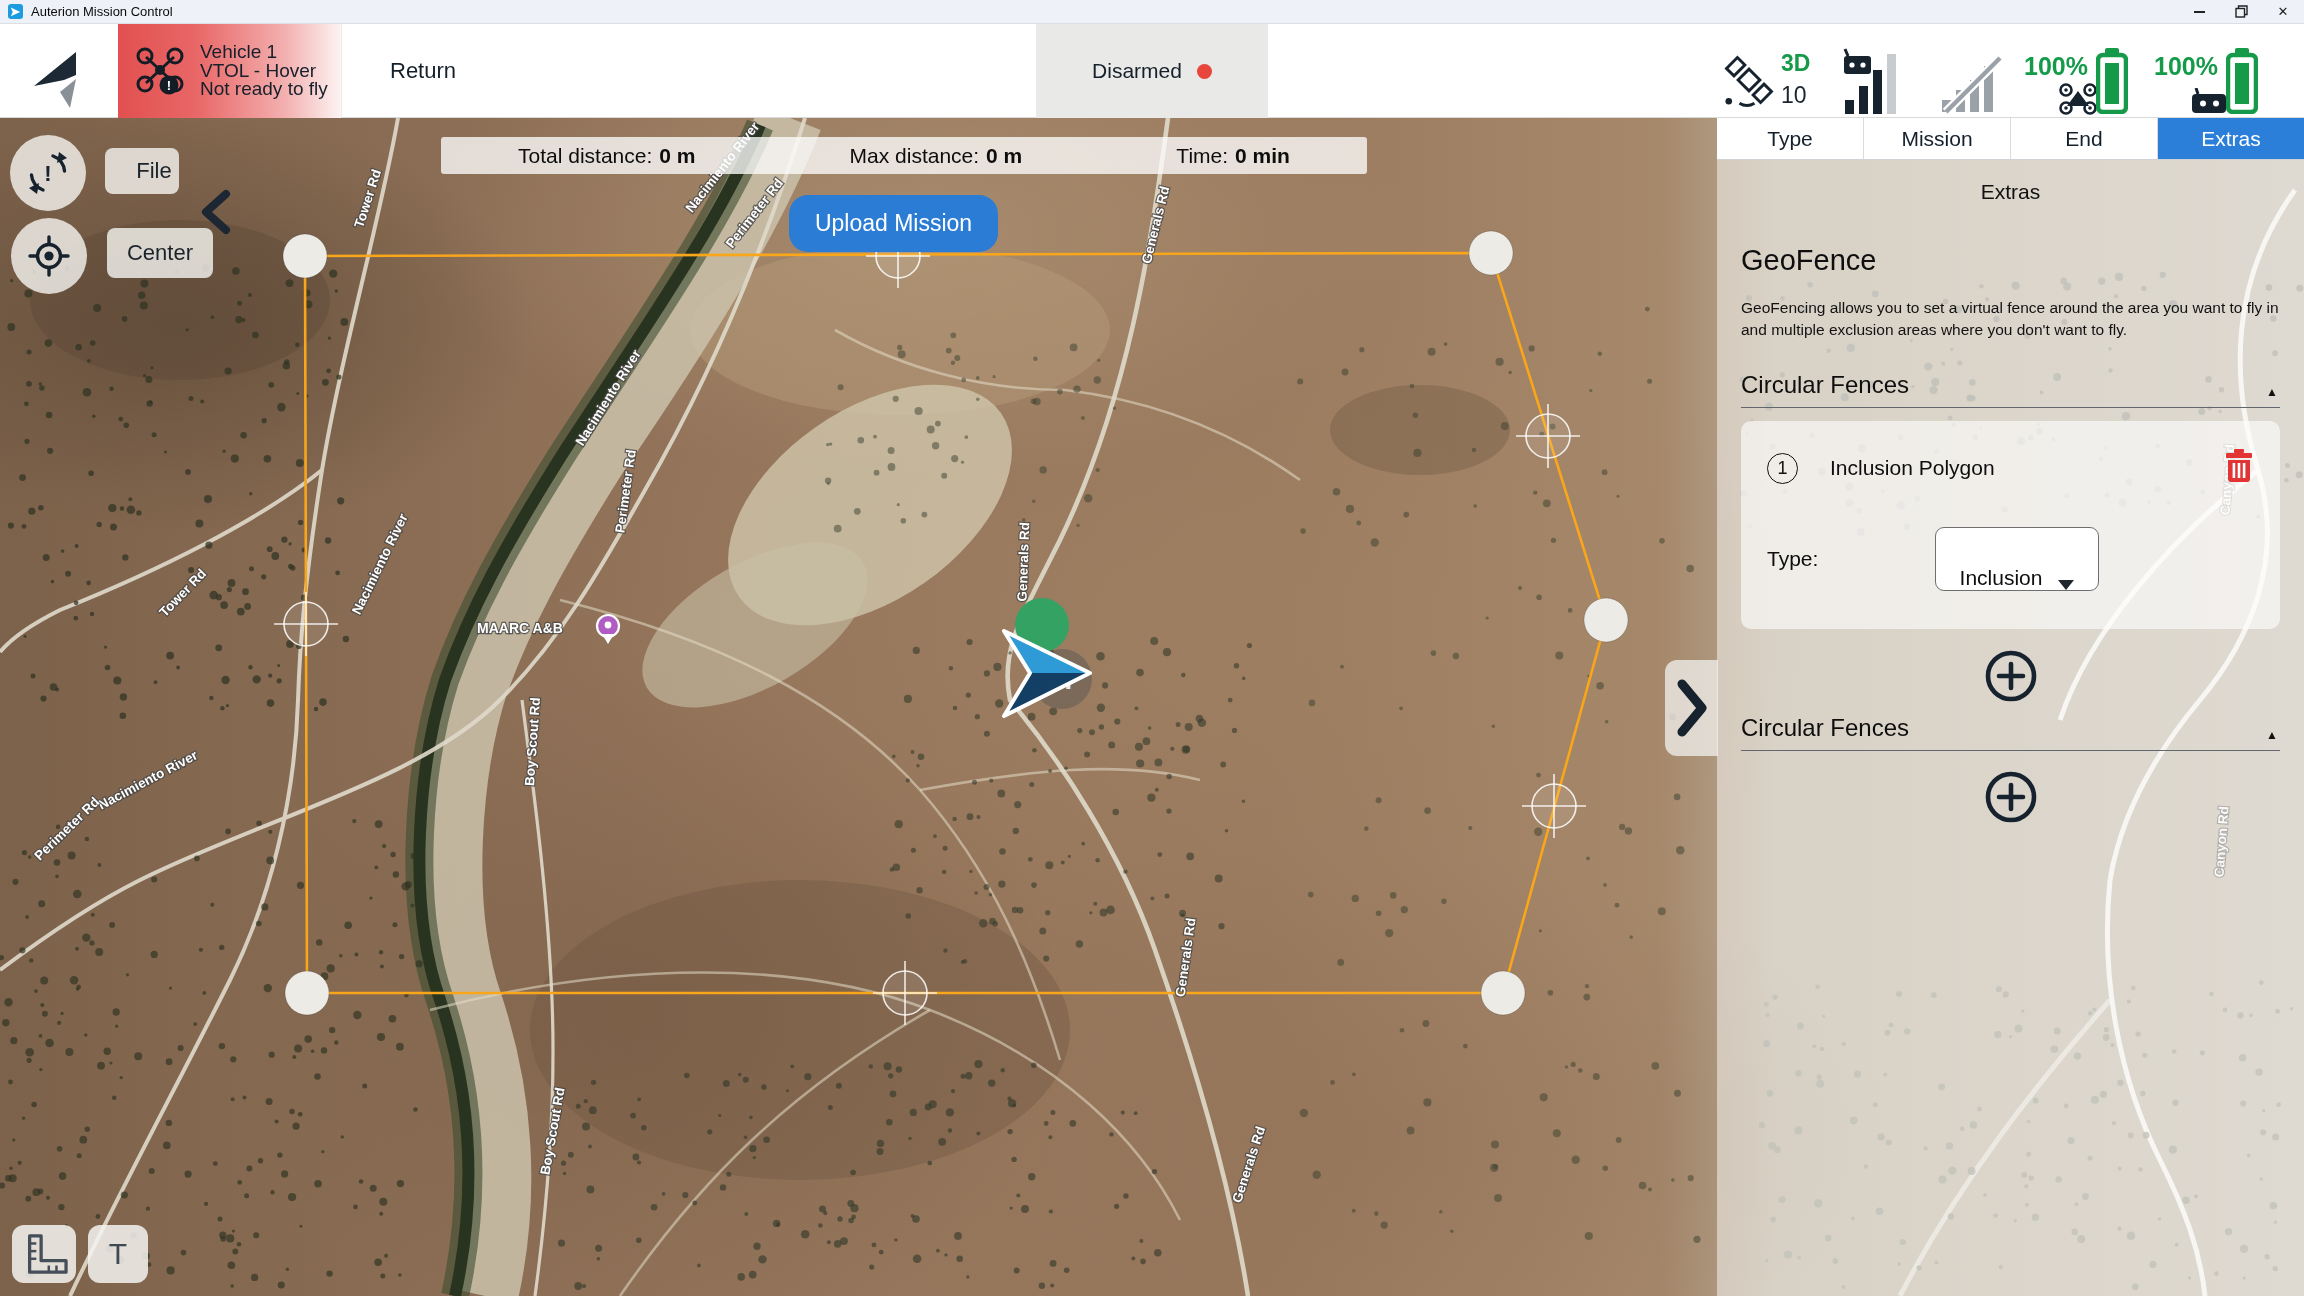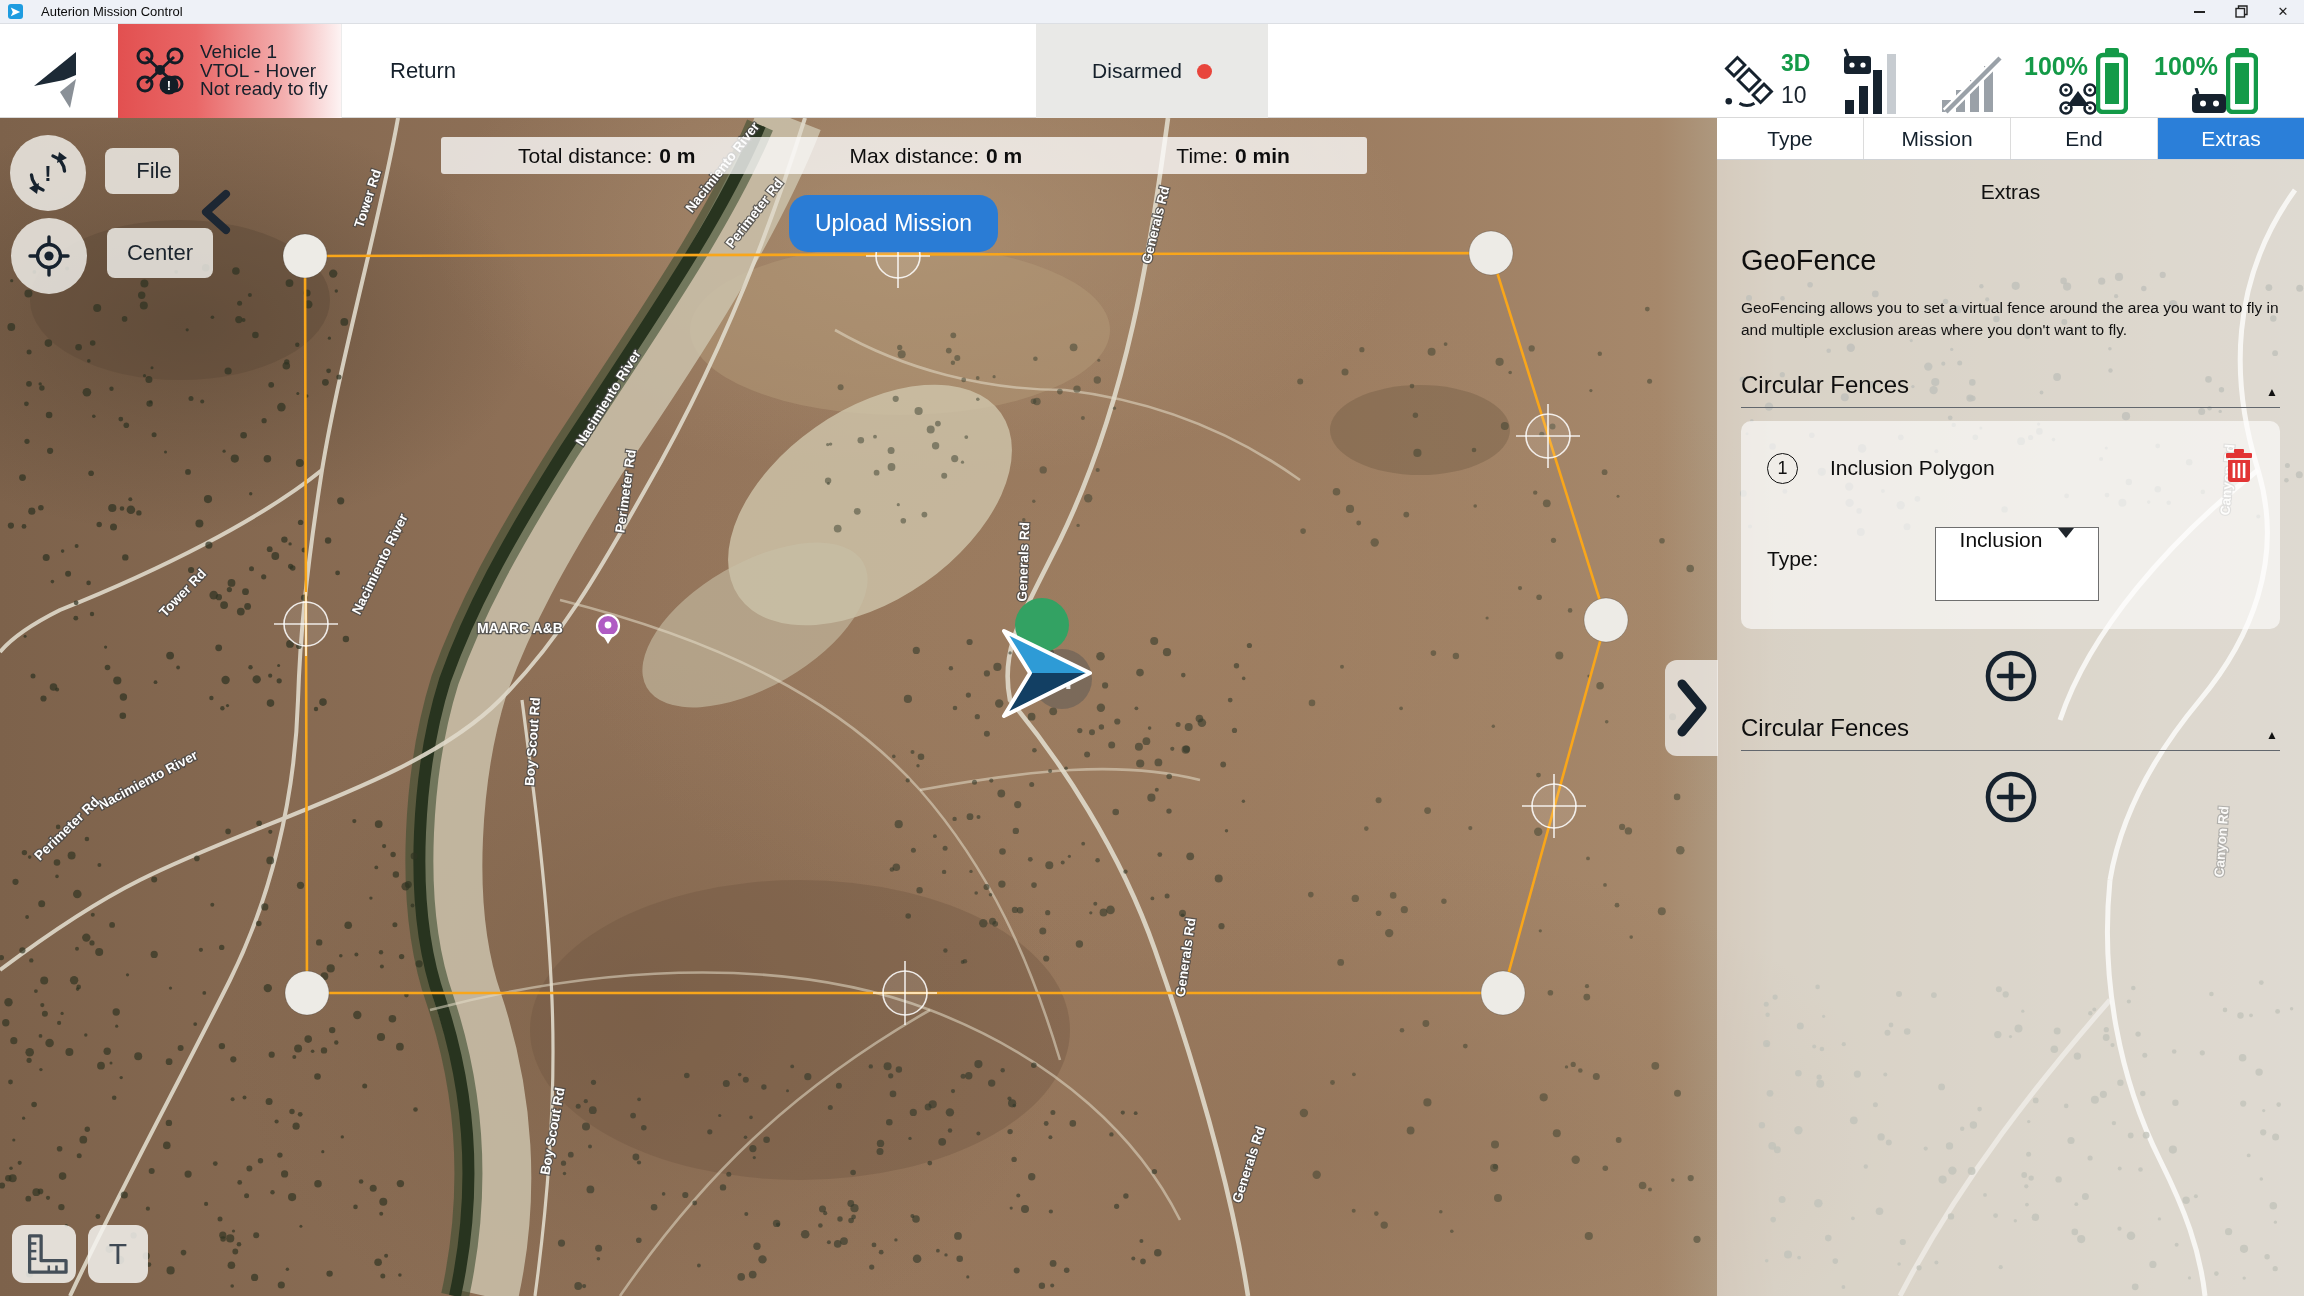--- a/index.html
+++ b/index.html
@@ -8,21 +8,21 @@
     background:
       radial-gradient(ellipse 500px 300px at 8% 25%, rgba(70,55,40,0.45), transparent 70%),
       radial-gradient(ellipse 700px 350px at 40% 18%, rgba(186,160,128,0.5), transparent 70%),
       radial-gradient(ellipse 900px 500px at 52% 48%, rgba(164,133,102,0.45), transparent 70%),
       radial-gradient(ellipse 600px 500px at 28% 78%, rgba(118,92,68,0.5), transparent 70%),
       radial-gradient(ellipse 800px 420px at 58% 88%, rgba(142,112,86,0.45), transparent 70%),
       linear-gradient(90deg,#7d624b 0%,#93745a 30%,#9a7a5e 55%,#a6886b 72%,#b5a892 77%,#c2baab 100%);}
   svg text{font-family:"Liberation Sans",sans-serif;}
 
   
-  .titlebar{position:absolute;left:0;top:0;width:2304px;height:24px;background:#eef1f7;border-bottom:1px solid #dcdfe4;display:flex;align-items:center;z-index:30;gap:10px;}
+  .titlebar{position:absolute;left:0;top:0;width:2304px;height:24px;background:#eef1f7;border-bottom:1px solid #dcdfe4;display:flex;align-items:center;z-index:30;}
   .appicon{width:15px;height:15px;margin-left:8px;border-radius:3px;background:#1e9ce0;display:flex;align-items:center;justify-content:center;}
   .titletext{margin-left:8px;font-size:13px;color:#0b0b0b;}
   .wincontrols{margin-left:auto;display:flex;align-items:center;height:100%;}
   .wc{width:42px;height:100%;display:flex;align-items:center;justify-content:center;color:#222;font-size:13px;cursor:default;}
   .minbar{display:block;width:11px;height:2px;background:#222;}
 
   
   .toolbar{position:absolute;left:0;top:24px;width:2304px;height:94px;background:#fff;border-bottom:1px solid #d9d9d9;z-index:29;}
   .brand{position:absolute;left:34px;top:28px;}
   .vehiclebox{position:absolute;left:118px;top:0;width:223px;height:94px;
@@ -57,21 +57,21 @@
   .gfdesc{margin-top:20px;font-size:15.5px;line-height:1.42;color:#121212;}
   .sectionhdr{margin-top:30px;display:flex;justify-content:space-between;align-items:flex-end;font-size:24px;color:#0e0e0e;border-bottom:1px solid #62676d;padding-bottom:8px;}
   .collapsetri{font-size:12px;color:#111;padding-right:2px;}
   .fencecard{margin-top:13px;height:208px;background:rgba(255,255,255,0.6);border-radius:10px;padding:28px 26px 0 26px;}
   .cardrow1{display:flex;align-items:center;}
   .circnum{width:31px;height:31px;border:1.8px solid #111;border-radius:50%;display:flex;align-items:center;justify-content:center;font-size:18px;color:#111;flex:none;}
   .fencelabel{margin-left:32px;font-size:21px;color:#0e0e0e;}
   .trash{margin-left:auto;}
   .cardrow2{position:relative;margin-top:40px;height:64px;display:flex;align-items:center;}
   .typelabel{font-size:21px;color:#0e0e0e;}
-  .dropdown{position:absolute;left:168px;top:0;width:164px;height:74px;background:#fff;border:1px solid #6f6f6f;border-radius:0;display:flex;align-items:flex-start;justify-content:center;}
+  .dropdown{position:absolute;left:168px;top:0;width:164px;height:64px;background:#fff;border:1px solid #6f6f6f;border-radius:9px;display:flex;align-items:flex-end;justify-content:center;}
   .dropdown span{font-size:21px;color:#0e0e0e;}
   .caret{width:0;height:0;border-left:8px solid transparent;border-right:8px solid transparent;border-top:10px solid #20262c;margin-left:16px;}
   .plusbtn{display:flex;margin:19px auto 0 auto;width:56px;height:56px;align-items:center;justify-content:center;}
   .plusbtn.second{margin-top:18px;}
 </style>
 </head>
 <body>
 
 <div class="stage">
 

